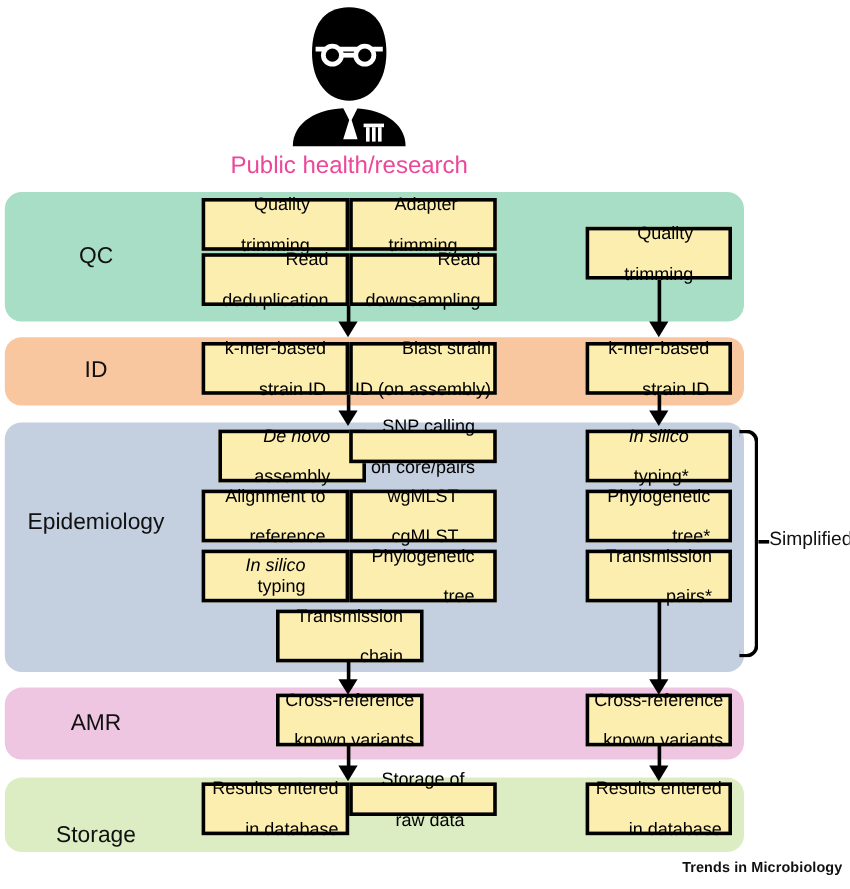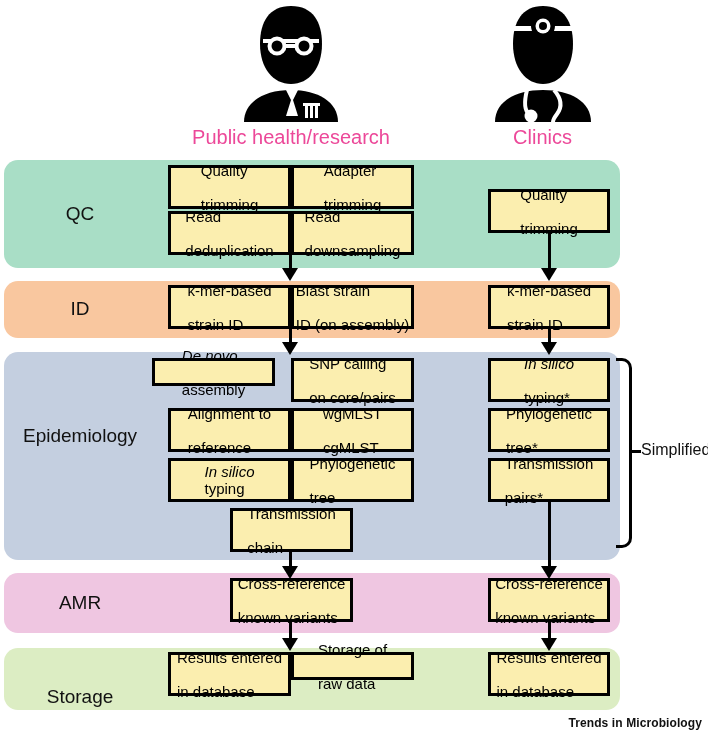--- a/index.html
+++ b/index.html
@@ -22,21 +22,21 @@
 
   #band-qc{left:4px;top:160px;width:616px;height:108px;background:#a9dec6;}
   #band-id{left:4px;top:281px;width:616px;height:57px;background:#f9c79f;}
   #band-epi{left:4px;top:352px;width:616px;height:208px;background:#c4cfe0;}
   #band-amr{left:4px;top:573px;width:616px;height:60px;background:#efc6e1;}
   #band-sto{left:4px;top:648px;width:616px;height:62px;background:#dcedc3;}
 
   
   .pbox{position:absolute;background:#fbeeaf;border:3px solid #000;
         box-sizing:border-box;display:flex;align-items:center;
-        justify-content:center;text-align:left;
+        justify-content:center;text-align:right;
         font-size:15px;line-height:17px;color:#000;}
   .pbox span{display:block;}
   .it{font-style:italic;}
 
   
   .arrow{position:absolute;background:#000;width:3px;}
   .arrowhead{position:absolute;width:0;height:0;
              border-left:8px solid transparent;border-right:8px solid transparent;
              border-top:13px solid #000;}
 
@@ -75,40 +75,20 @@
 
         <rect x="69" y="104" width="3" height="12" fill="#fff"></rect>
         <rect x="74" y="104" width="3" height="12" fill="#fff"></rect>
         <rect x="79" y="104" width="3" height="12" fill="#fff"></rect>
         <rect x="67" y="101" width="17" height="3" fill="#fff"></rect>
       </svg>
     </span>
     <span class="caption">Public health/research</span>
   </div>
 
-  <div class="actor" id="actor-clinic">
-    <span class="icon">
-      <svg width="104" height="120" viewBox="0 0 104 120" aria-hidden="true">
-
-        <path d="M52 4 C31 4 22 20 22 42 C22 66 35 82 52 82 C69 82 82 66 82 42 C82 20 73 4 52 4 Z" fill="#000"></path>
-
-        <rect x="20" y="24" width="64" height="5" fill="#fff"></rect>
-        <circle cx="52" cy="24" r="12" fill="#000"></circle>
-        <circle cx="52" cy="24" r="7.5" fill="#fff"></circle>
-        <circle cx="52" cy="24" r="4" fill="#000"></circle>
-
-        <path d="M4 120 C4 100 24 88 52 88 C80 88 100 100 100 120 Z" fill="#000"></path>
-
-        <path d="M36 88 C33 100 33 108 38 112" stroke="#fff" stroke-width="4" fill="none"></path>
-        <circle cx="40" cy="114" r="6.5" fill="#fff"></circle>
-        <path d="M63 88 C70 96 72 104 66 112 C63 116 62 119 62 120" stroke="#fff" stroke-width="4" fill="none"></path>
-      </svg>
-    </span>
-    <span class="caption">Clinics</span>
-  </div>
 </div>
 
 <div class="band" id="band-qc"></div>
 <div class="band" id="band-id"></div>
 <div class="band" id="band-epi"></div>
 <div class="band" id="band-amr"></div>
 <div class="band" id="band-sto"></div>
 
 <div class="band-label" style="top:204px">QC</div>
 <div class="band-label" style="top:299px">ID</div>
@@ -143,25 +123,25 @@
 </div>
 <div class="pbox" style="left:291px;top:285px;width:123px;height:44px">
   <span><span>Blast strain</span><br>
         <span>ID (on assembly)</span></span>
 </div>
 <div class="pbox" style="left:488px;top:285px;width:122px;height:44px">
   <span><span>k-mer-based</span><br>
         <span>strain ID</span></span>
 </div>
 
-<div class="pbox" style="left:152px;top:358px;width:123px;height:28px">
+<div class="pbox" style="left:182px;top:358px;width:123px;height:44px">
   <span><span class="it">De novo</span><br>
         <span>assembly</span></span>
 </div>
-<div class="pbox" style="left:291px;top:358px;width:123px;height:44px">
+<div class="pbox" style="left:291px;top:358px;width:123px;height:28px">
   <span><span>SNP calling</span><br>
         <span>on core/pairs</span></span>
 </div>
 <div class="pbox" style="left:168px;top:408px;width:123px;height:44px">
   <span><span>Alignment to</span><br>
         <span>reference</span></span>
 </div>
 <div class="pbox" style="left:291px;top:408px;width:123px;height:44px">
   <span><span>wgMLST</span><br>
         <span>cgMLST</span></span>

